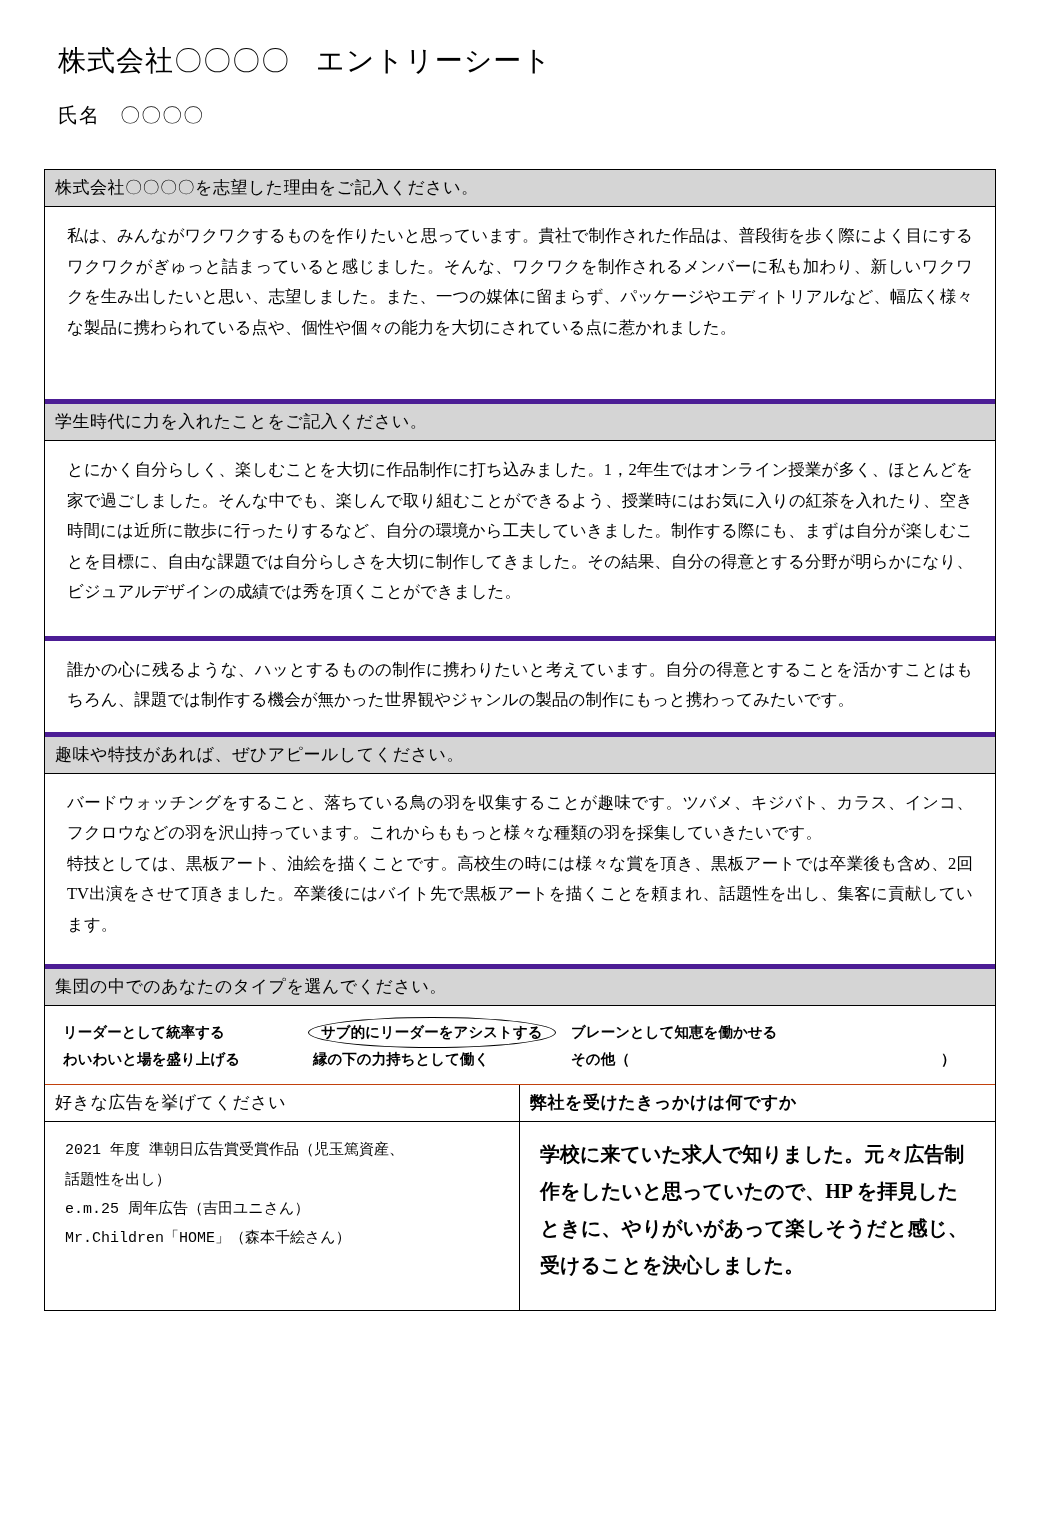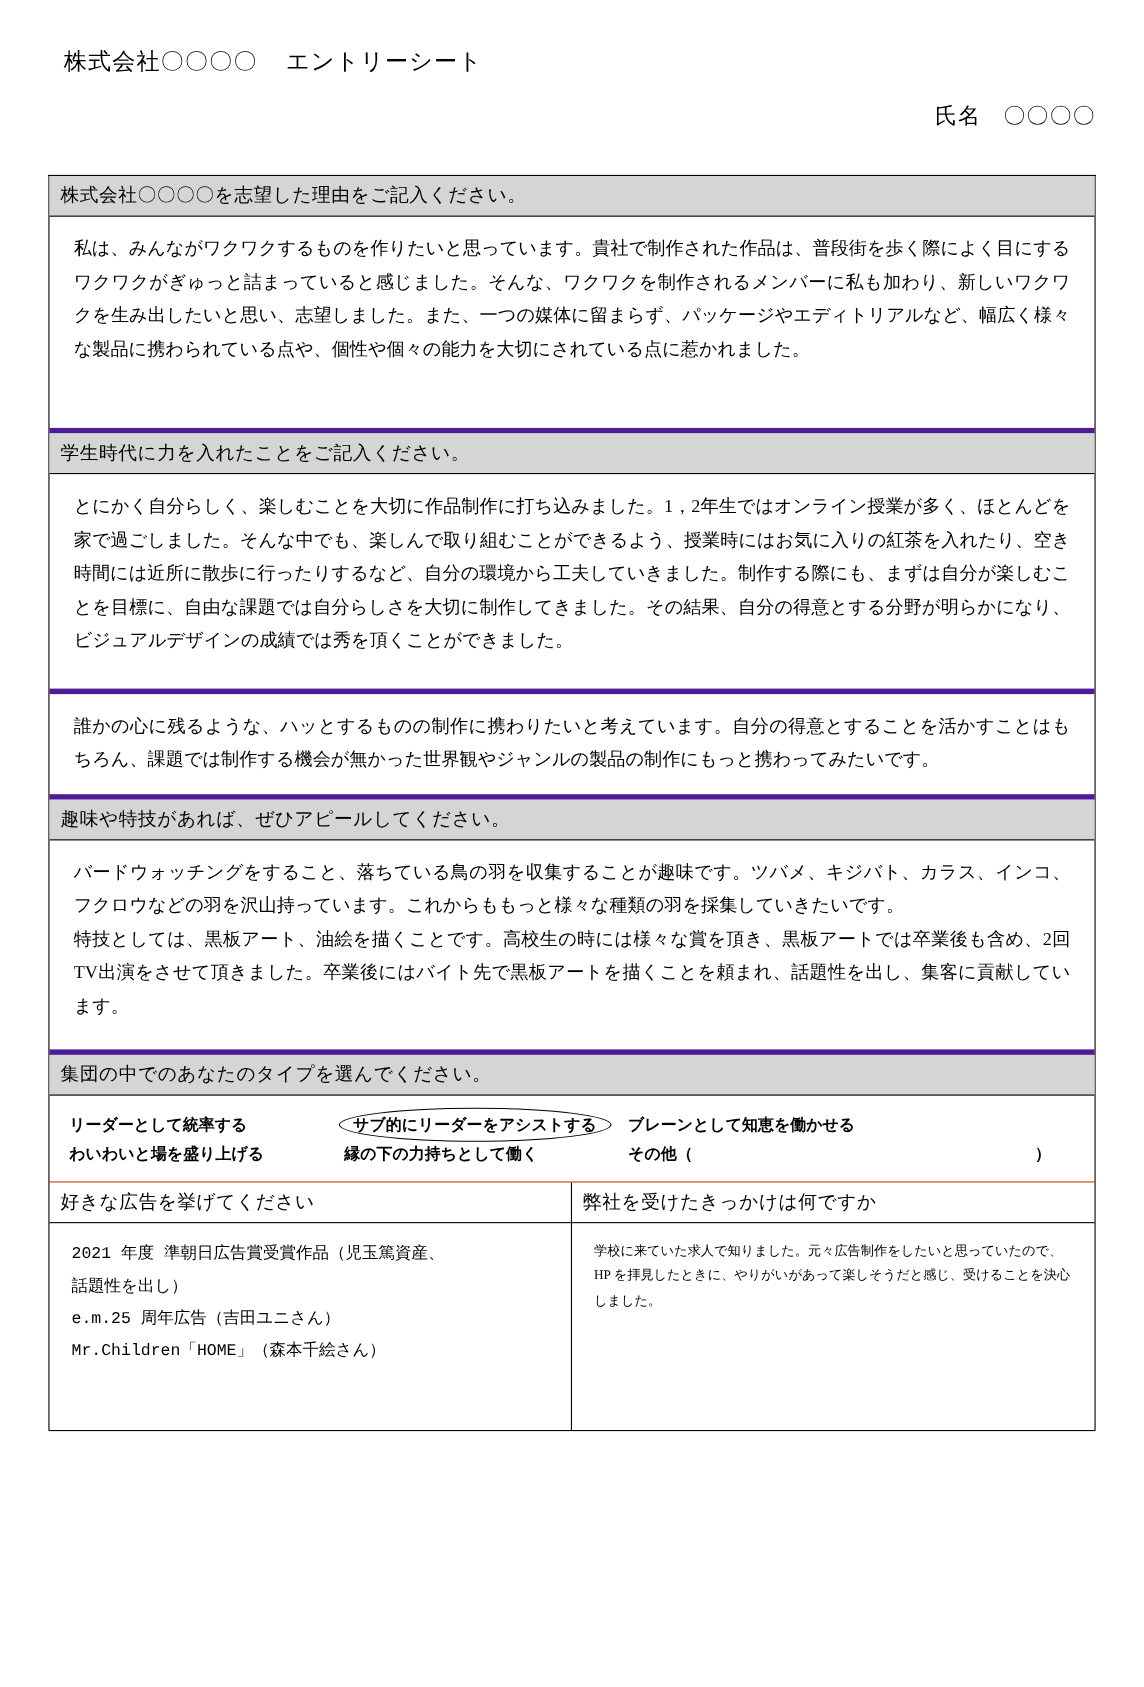--- a/index.html
+++ b/index.html
@@ -15,34 +15,33 @@
     position: relative;
   }
   .page {
     width: 1040px;
     height: 1534px;
     box-sizing: border-box;
     padding: 38px 44px 0 44px;
     position: relative;
   }
   .doc-title {
-    font-size: 21px;
+    font-size: 28px;
     letter-spacing: 1px;
     margin: 4px 0 0 14px;
     font-weight: normal;
   }
   .doc-title .gap {
     display: inline-block;
     width: 26px;
   }
   .name-row {
     font-size: 20px;
     margin: 22px 0 0 14px;
     letter-spacing: 1px;
-    text-align: right;
   }
   .name-row .gap {
     display: inline-block;
     width: 20px;
   }
   .sheet {
     margin-top: 40px;
     border: 1px solid #000000;
     border-bottom: none;
     width: 950px;
@@ -115,30 +114,31 @@
     border-bottom: 1px solid #000000;
   }
   .col-left {
     width: 475px;
     box-sizing: border-box;
     border-right: 1px solid #000000;
   }
   .col-right {
     width: 475px;
     box-sizing: border-box;
+    font-weight: bold;
   }
   .col-head {
     font-size: 17px;
     padding: 6px 10px 7px 10px;
     border-bottom: 1px solid #000000;
     letter-spacing: 0.5px;
   }
   .col-body {
     padding: 14px 18px 14px 20px;
-    font-size: 12px;
+    font-size: 20px;
     line-height: 1.85;
     min-height: 188px;
     box-sizing: border-box;
   }
   .mono-ish {
     font-family: "Liberation Mono", "DejaVu Sans Mono", monospace;
     font-size: 15px;
     line-height: 1.95;
   }
   .col-body p { margin: 0; }

